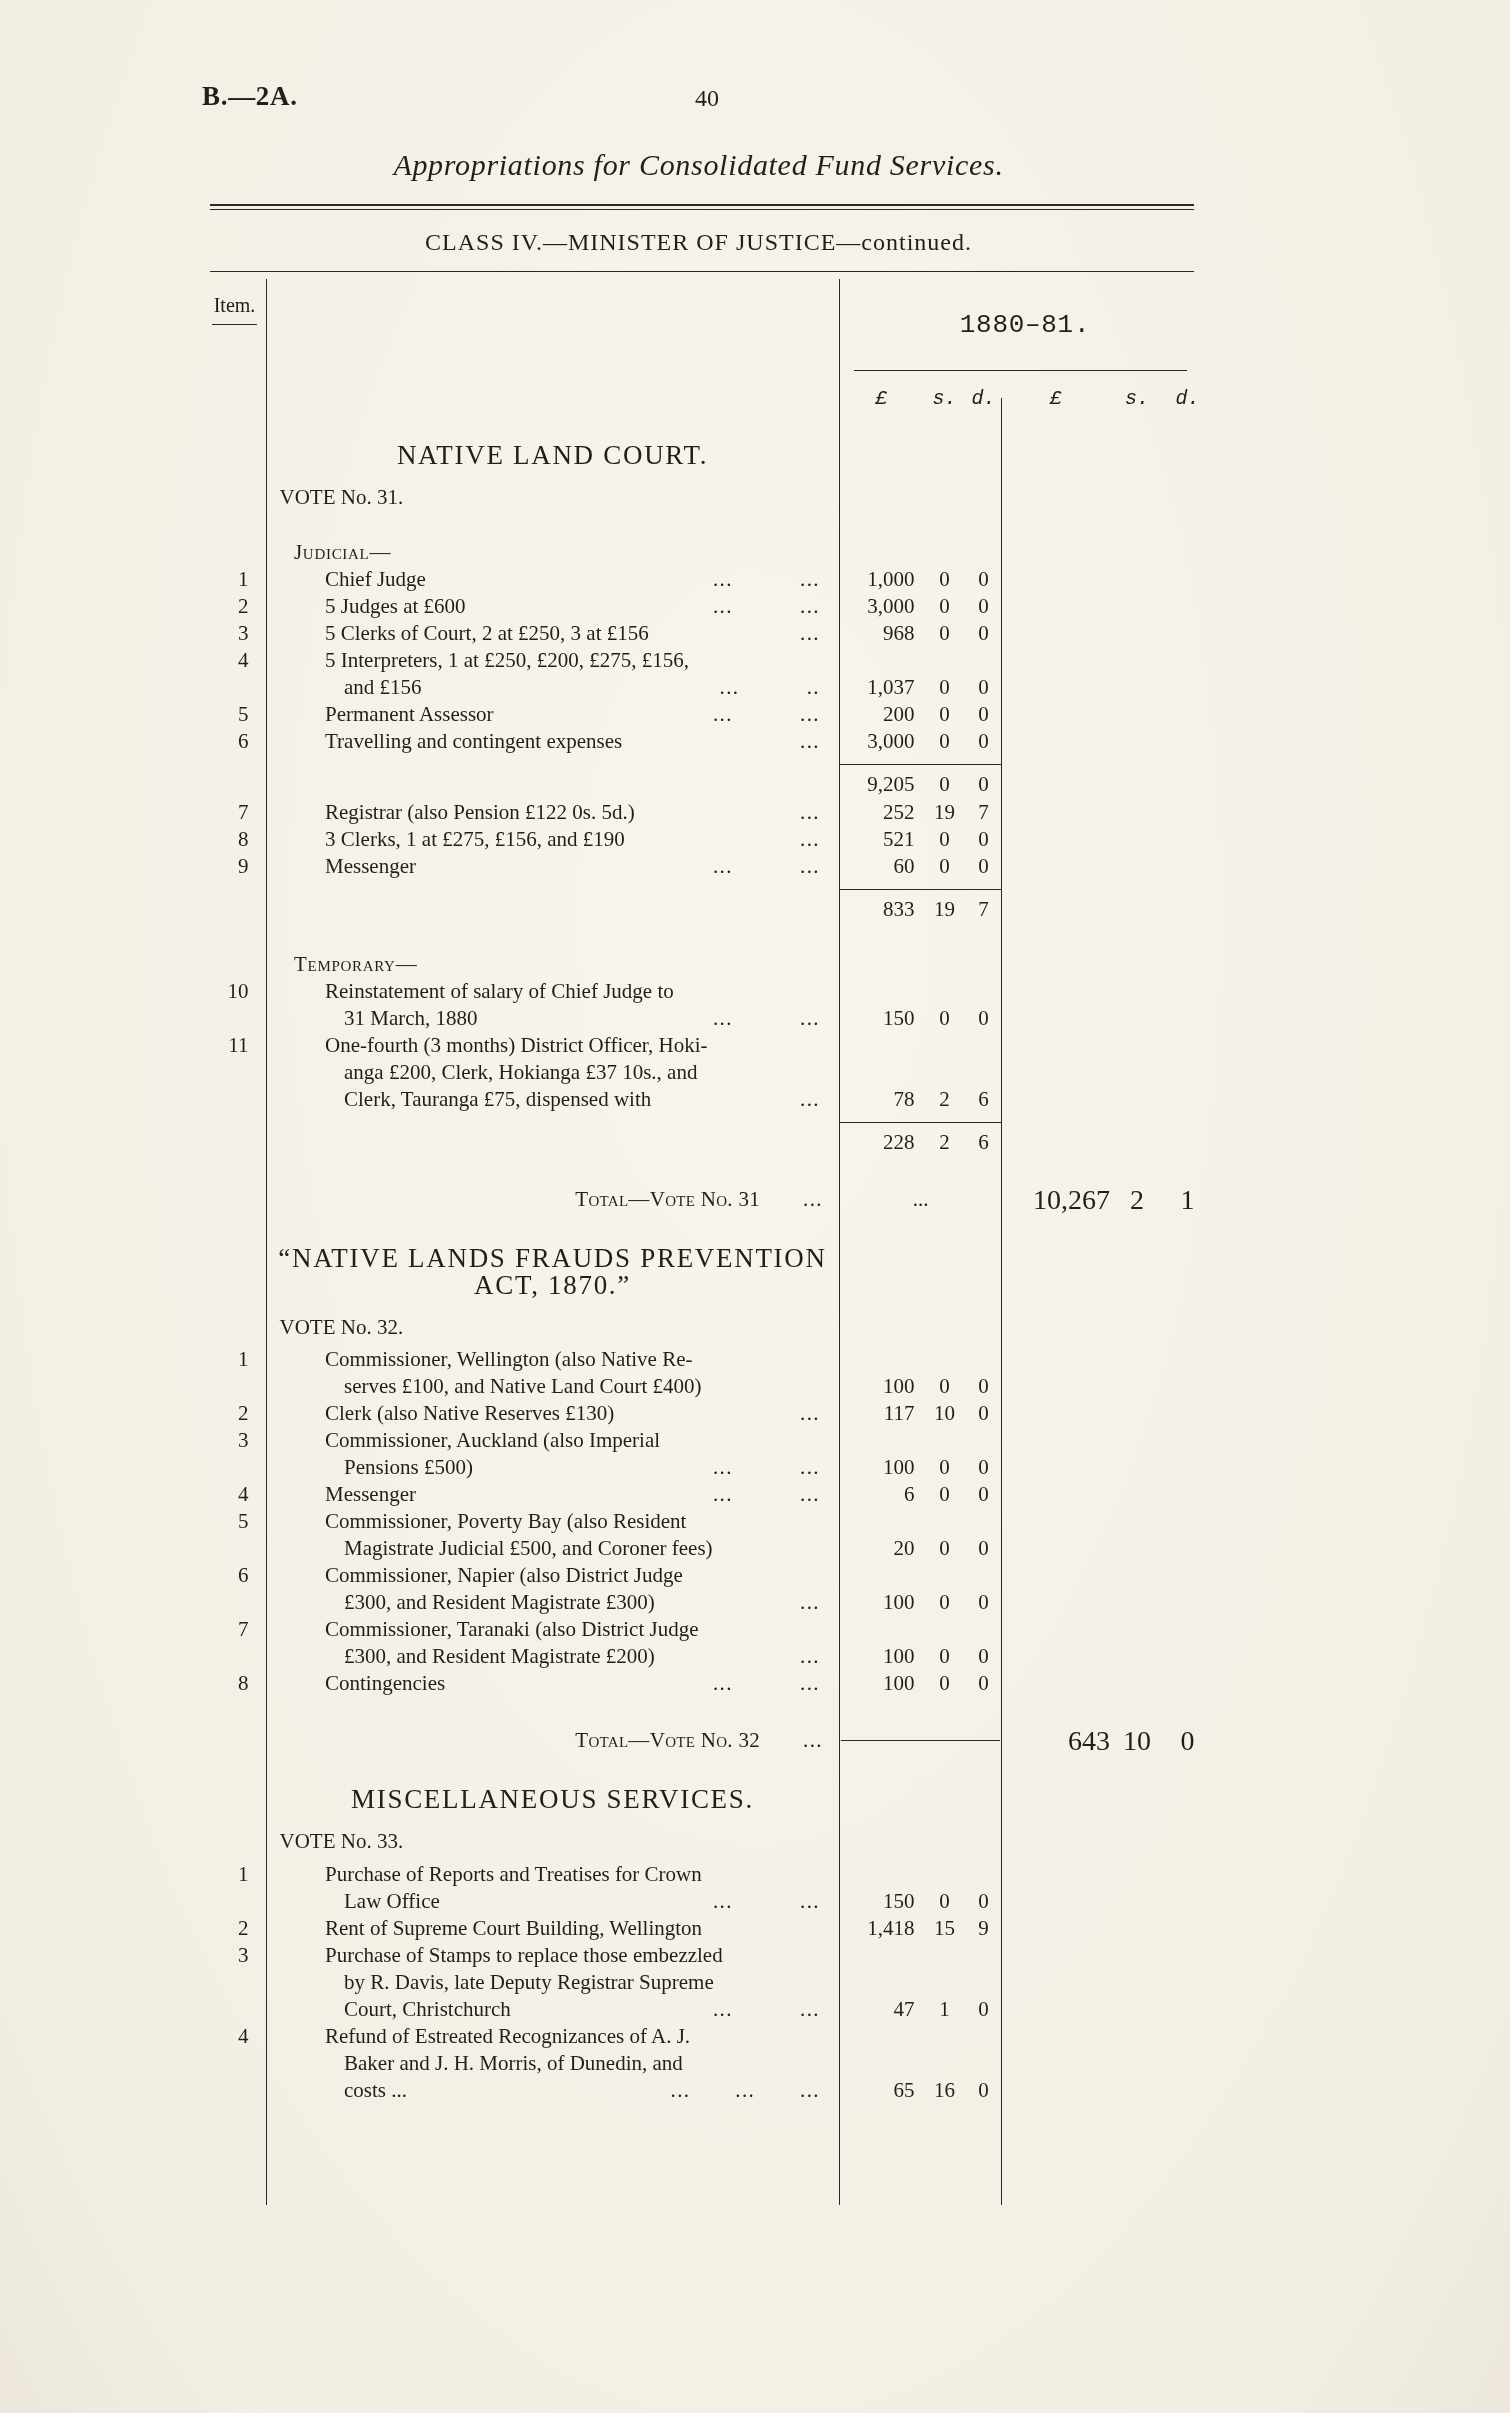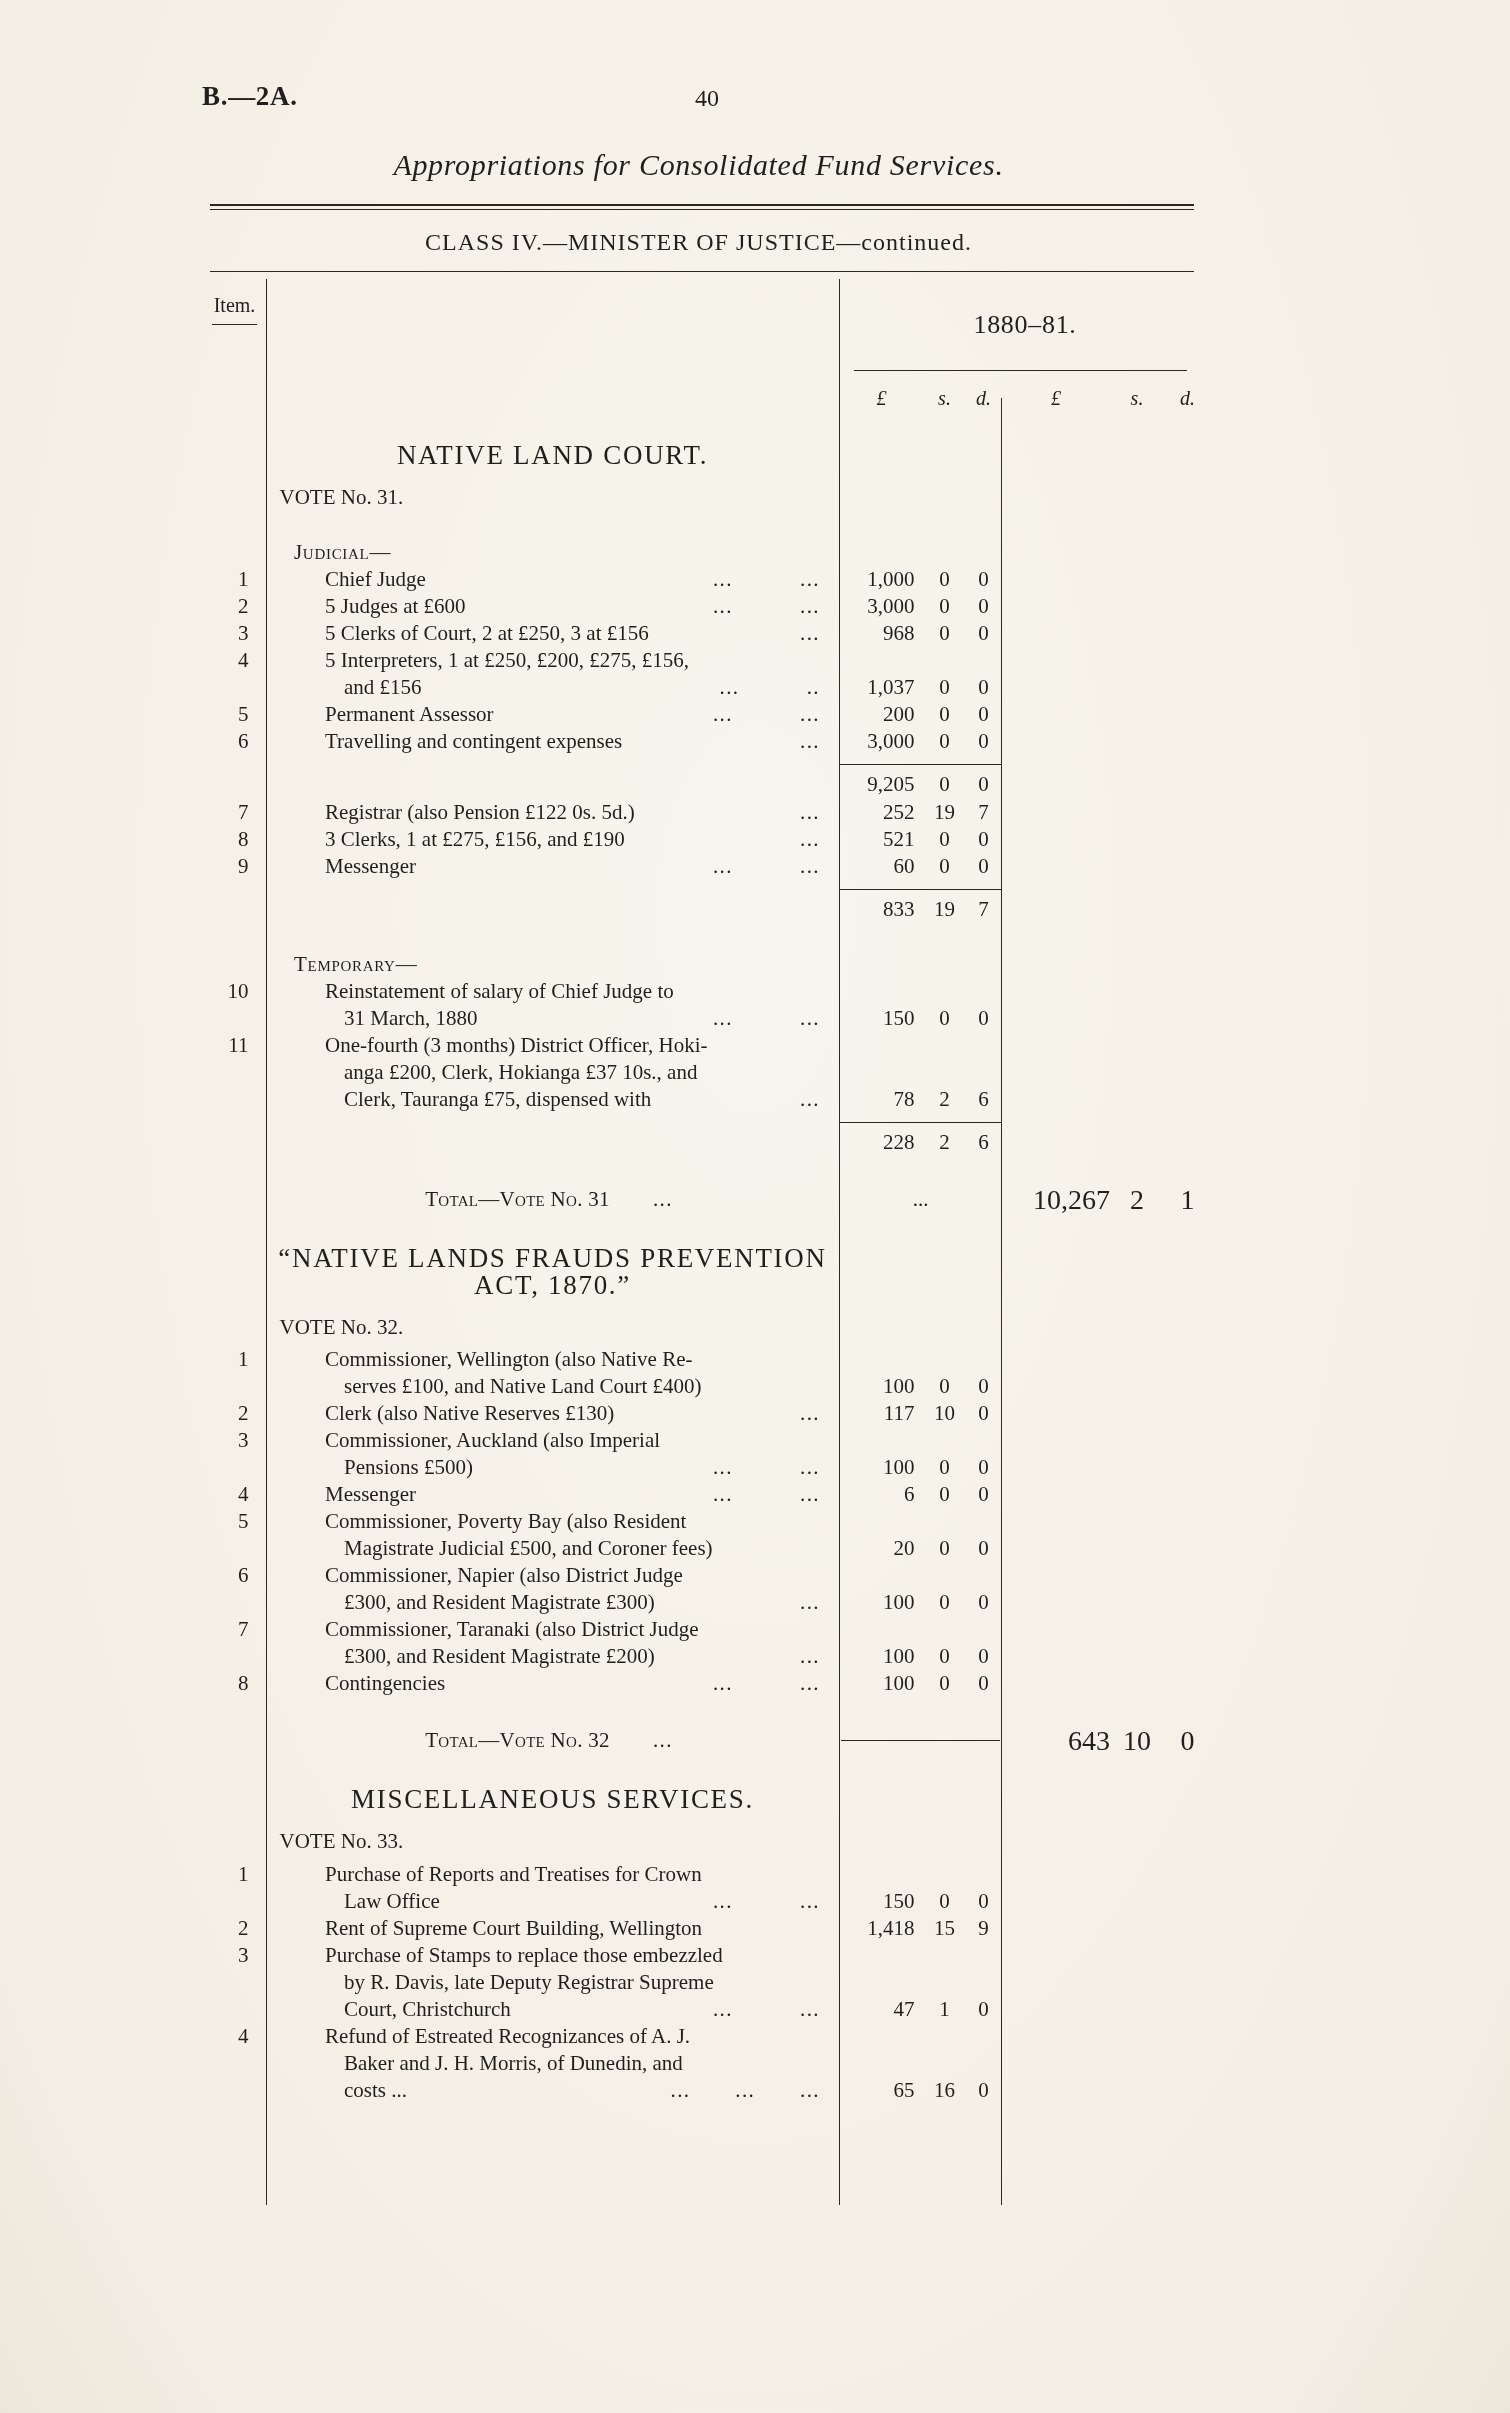--- a/index.html
+++ b/index.html
@@ -23,21 +23,21 @@
   .table { position:absolute; left:203px; top:275px; width:1008px; height:1962px; }
   .vrule { position:absolute; width:1.4px; background:#2b2822; }
   .vr-1 { left:63px;  top:4px;   height:1926px; }
   .vr-2 { left:636px; top:4px;   height:1926px; }
   .vr-3 { left:798px;top:123px; height:1807px; }
 
   
   .thead { display:grid; grid-template-columns:63px 573px 372px; height:164px; }
   .th-item { padding-top:19px; text-align:center; font-size:20px; }
   .th-item-rule { width:45px; border-top:1.4px solid #2b2822; margin:6.8px auto 0; }
-  .th-money { padding-top:35px; }
+  .th-money { padding-top:35px;font-family:Liberation Mono, monospace; }
   .year { text-align:center; font-size:26px; letter-spacing:0.7px; }
   .year-rule { border-top:1.4px solid #2b2822; margin:30px 24px 0 15px; }
   .csd { display:grid; grid-template-columns:85px 41px 37px 108px 54px 47px; padding-top:16px; font-size:20px; font-style:italic; }
   .csd span { text-align:center; }
 
   
   .row { display:grid; grid-template-columns:63px 573px 85px 41px 37px 108px 54px 47px;
          font-size:21px; line-height:27px; }
   .c-num { text-align:right; padding-right:17.6px; align-self:start; }
   .c-desc .ln { display:flex; padding-left:59px; }
@@ -59,21 +59,21 @@
   .row.group { margin-top:28px; }
   .row.group .ln { padding-left:28px; }
   .row.group .txt { font-variant:small-caps; letter-spacing:0.7px; }
 
   .row.subtotal { margin-top:9.5px; margin-bottom:1.4px; }
   .row.subtotal .c-l1, .row.subtotal .c-s1, .row.subtotal .c-d1 {
     border-top:1.4px solid #2b2822; padding-top:5.4px;
   }
 
   .row.total { margin-top:30px; margin-bottom:31px; }
-  .row.total .c-desc { display:flex; justify-content:center; padding-right:16px;margin-left:9px; }
+  .row.total .c-desc { display:flex; justify-content:flex-end; padding-right:16px;margin-left:9px; }
   .row.total .t-label { font-variant:small-caps; letter-spacing:0.3px; }
   .row.total .t-dots { margin-left:43px; letter-spacing:1.4px; }
   .c-span1 { grid-column:3 / span 3; display:flex; align-items:center; justify-content:center; }
   .dash-rule { flex:1; border-top:1.4px solid #2b2822; margin:0 2px; align-self:center; }
   .row.total .c-l2, .row.total .c-s2, .row.total .c-d2 { font-size:28px; }
 </style>
 </head>
 <body>
 
 <div class="page">

